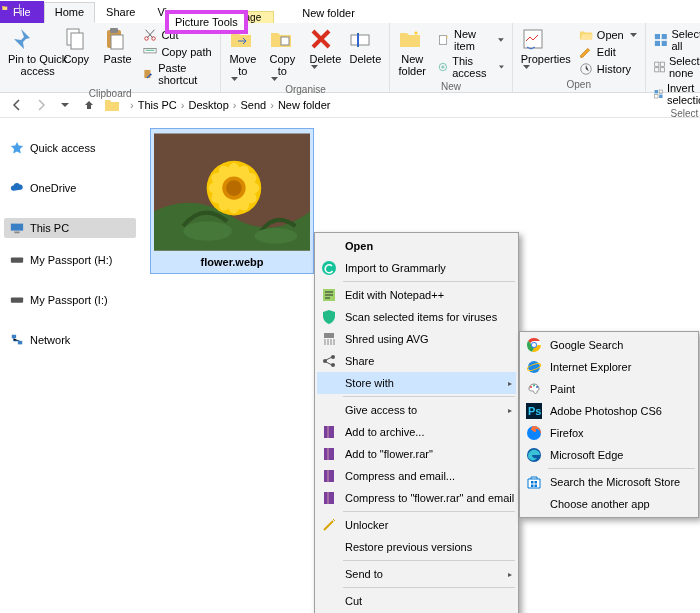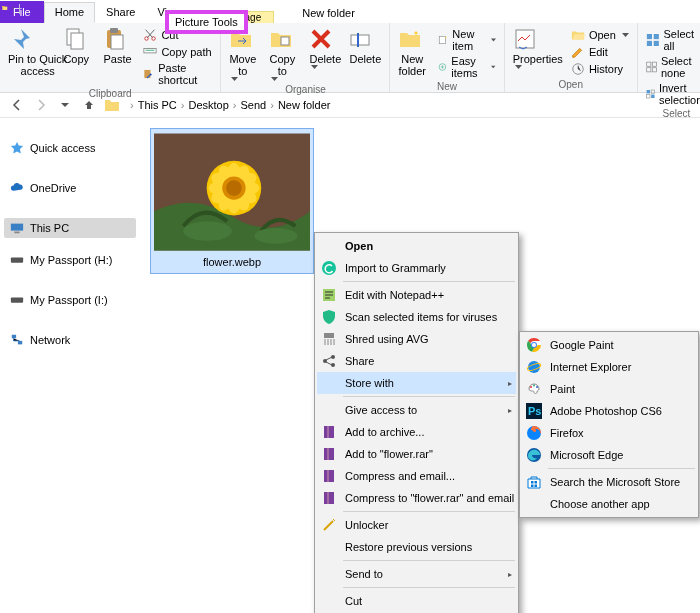--- a/index.html
+++ b/index.html
@@ -38,21 +38,21 @@
 .body { display: flex; height: calc(613px - 23px - 70px - 25px); }
 .nav-pane { width: 140px; padding: 8px 4px; }
 .nav-item { display: flex; align-items: center; gap: 6px; padding: 3px 6px; border-radius: 2px; margin-top: 12px; }
 .nav-item .ico { width: 14px; height: 14px; }
 .nav-item.selected { background: #d8d8d8; }
 .nav-spacer { height: 8px; }
 
 .content { flex: 1; padding: 10px; position: relative; }
 .thumb { width: 164px; border: 1px solid #7aaef0; background: #cee5ff; padding: 3px; }
 .thumb .img { width: 100%; height: 120px; display:block; }
-.thumb .caption { text-align: center; padding: 4px 2px 2px; font-size: 11px; }
+.thumb .caption { text-align: center; padding: 4px 2px 2px; font-size: 11px; font-weight: bold; }
 
 
 .ctx { position: absolute; background: #f2f2f2; border: 1px solid #a0a0a0; box-shadow: 3px 3px 6px rgba(0,0,0,.35); padding: 2px; z-index: 10; }
 .ctx-row { display: flex; align-items: center; height: 22px; padding: 0 18px 0 4px; gap: 8px; position: relative; }
 .ctx-row:hover, .ctx-row.hovered { background: #cee5ff; }
 .ctx-row .ico { width: 16px; height: 19px; flex: 0 0 16px; display:flex;align-items:center;justify-content:flex-end; }
 .ctx-row .lbl { flex: 1; white-space: nowrap; }
 .ctx-row .sub-arrow { position: absolute; right: 4px; font-size: 8px; color: #555; }
 .ctx-row.bold .lbl { font-weight: 600; }
 .ctx-sep { height: 1px; background: #d0d0d0; margin: 2px 1px 2px 26px; }
@@ -206,21 +206,21 @@
           <span>New item</span>
           <svg class="drop-arrow" viewBox="0 0 7 4">
               <path d="M0 0l3.5 4L7 0" fill="#555"></path>
             </svg>
         </div>
         <div class="small-btn">
           <svg class="ico" viewBox="0 0 16 16">
               <circle cx="8" cy="8" r="6" fill="none" stroke="#3a8"></circle>
               <path d="M8 5v6M5 8h6" stroke="#3a8"></path>
             </svg>
-          <span>Easy items</span>
+          <span>This access</span>
           <svg class="drop-arrow" viewBox="0 0 7 4">
               <path d="M0 0l3.5 4L7 0" fill="#555"></path>
             </svg>
         </div>
       </div>
     </div>
     <div class="label">New</div>
   </div>
 
   <div class="ribbon-group">
@@ -546,21 +546,21 @@
       <span class="ico">
         <svg viewBox="0 0 16 16">
           <circle cx="8" cy="8" r="7" fill="#fff"></circle>
           <path d="M8 1a7 7 0 016 3H8a4 4 0 00-3.5 2L2 4a7 7 0 016-3" fill="#ea4335"></path>
           <path d="M15 8a7 7 0 01-9 6.7l3-5.2A4 4 0 0012 8z" fill="#fbbc05"></path>
           <path d="M1 8a7 7 0 005 6.7L9 9.5A4 4 0 014.5 6L2 4A7 7 0 001 8" fill="#34a853"></path>
           <circle cx="8" cy="8" r="3" fill="#4285f4"></circle>
           <circle cx="8" cy="8" r="2" fill="#fff"></circle>
         </svg>
       </span>
-      <span class="lbl">Google Paint</span>
+      <span class="lbl">Google Search</span>
     </div>
   <div class="ctx-row">
       <span class="ico">
         <svg viewBox="0 0 16 16">
           <circle cx="8" cy="8" r="6" fill="#1e88e5"></circle>
           <ellipse cx="8" cy="8" rx="7" ry="2.5" fill="none" stroke="#ffc107" transform="rotate(-20 8 8)"></ellipse>
         </svg>
       </span>
       <span class="lbl">Internet Explorer</span>
     </div>

